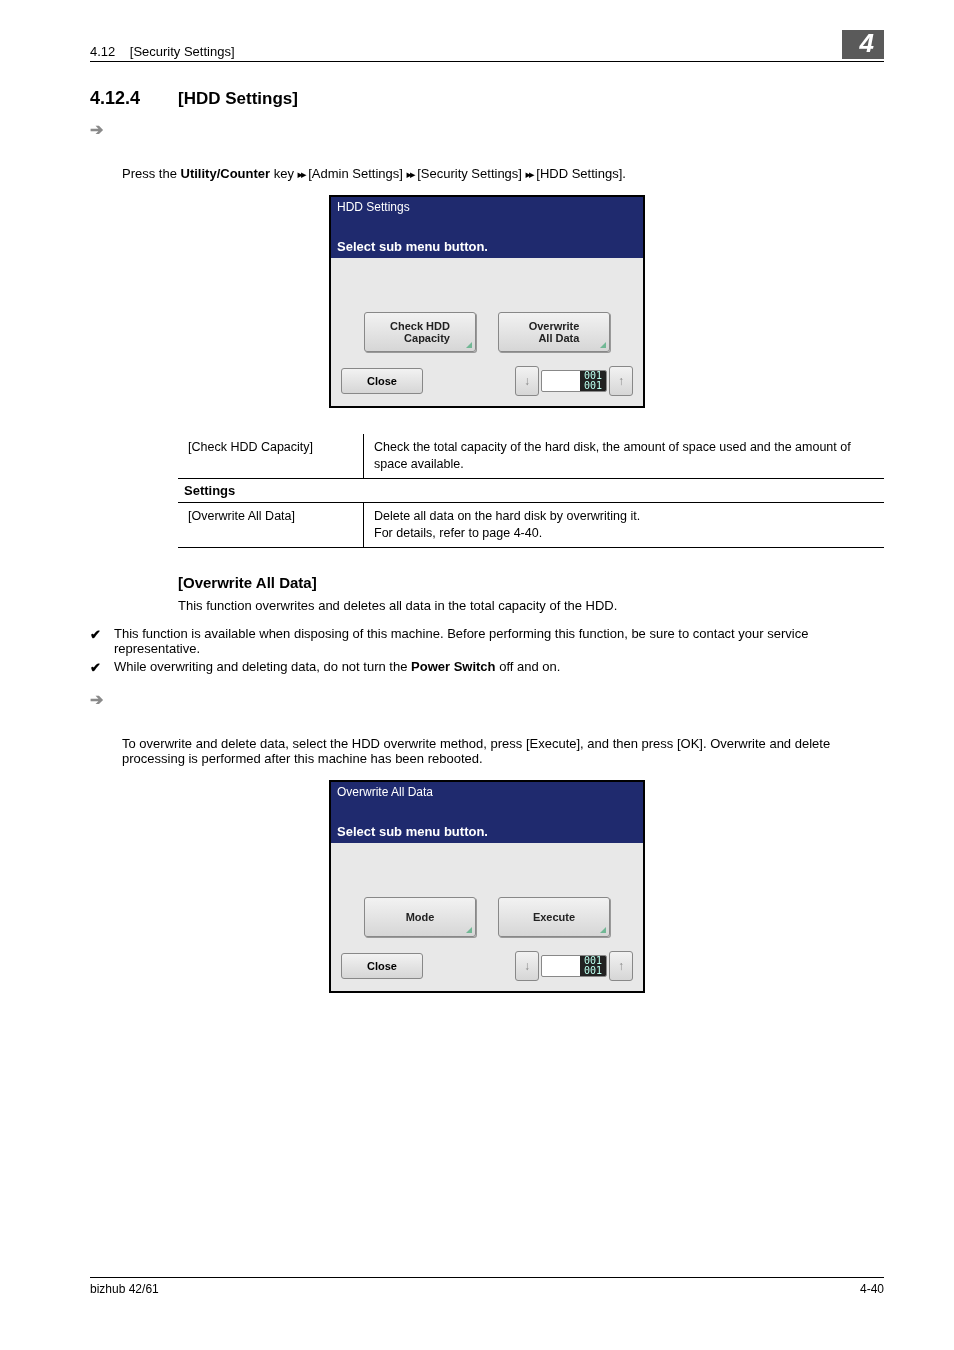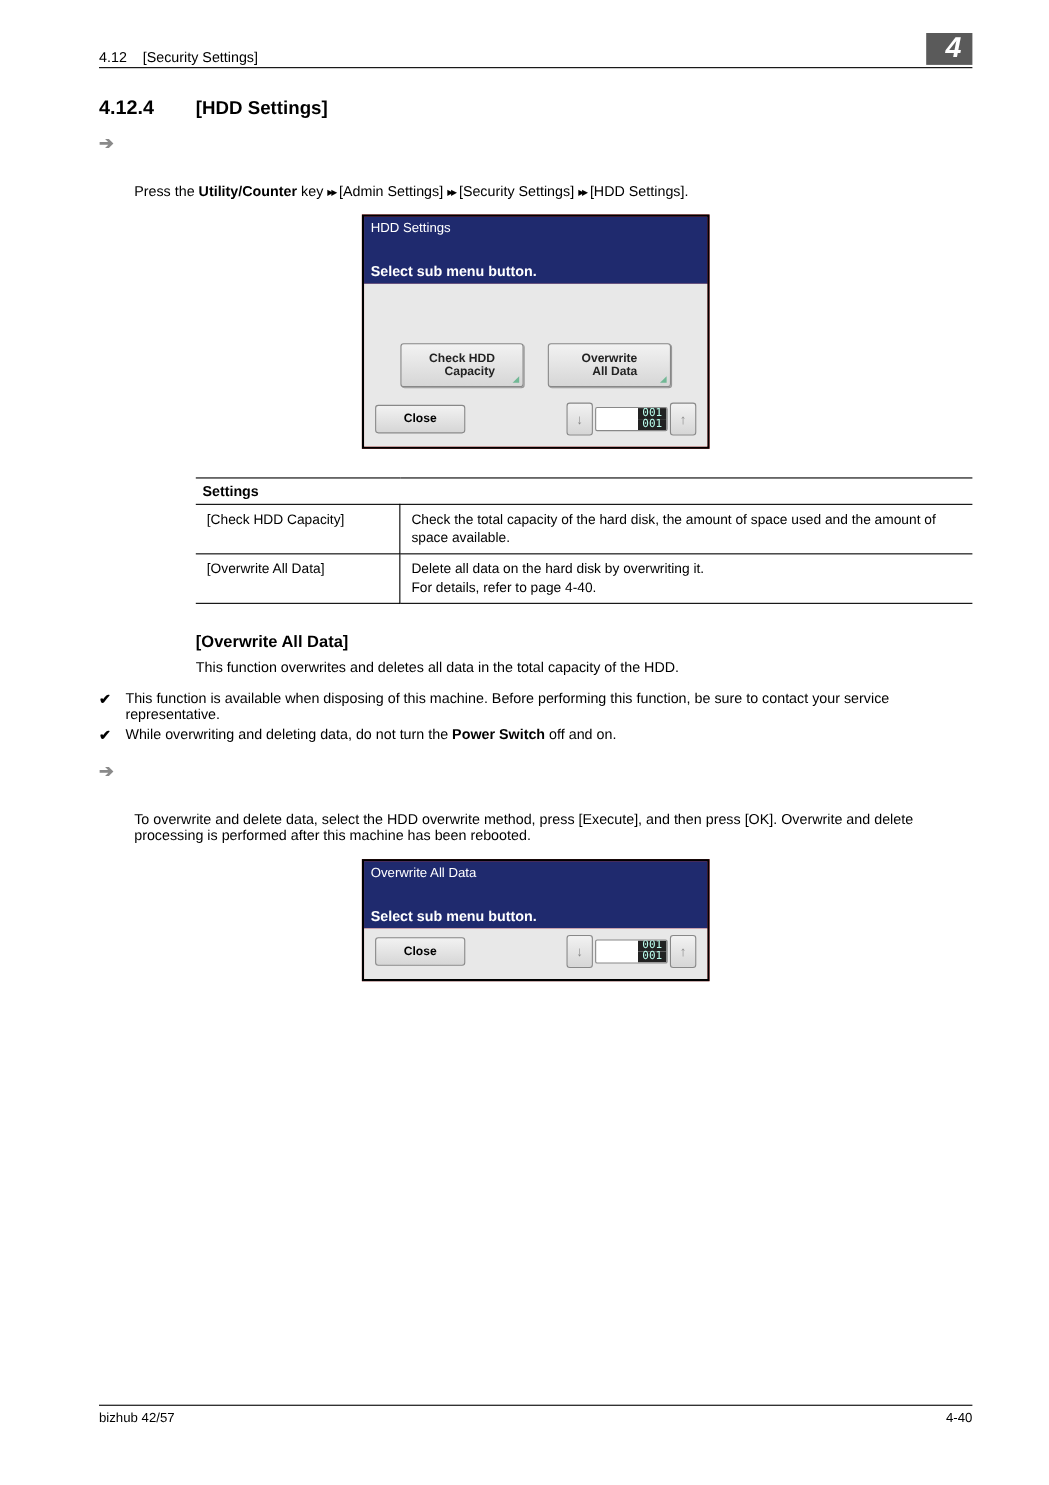--- a/index.html
+++ b/index.html
@@ -296,26 +296,26 @@
           </div>
           <div class="lcd-arrowbtn">↑</div>
         </div>
       </div>
     </div>
   </div>
 
   <table class="tbl">
     <tbody>
         <tr>
-          <th colspan="2">Settings</th>
-        </tr>
-    <tr>
       <td>[Check HDD Capacity]</td>
       <td>Check the total capacity of the hard disk, the amount of space used and the amount of space available.</td>
     </tr>
+    <tr>
+          <th colspan="2">Settings</th>
+        </tr>
     <tr>
       <td>[Overwrite All Data]</td>
       <td style="white-space:pre-line">Delete all data on the hard disk by overwriting it.
 For details, refer to page 4-40.</td>
     </tr>
   </tbody>
     </table>
 
   <div class="subhead">[Overwrite All Data]</div>
   <p class="body-indent">This function overwrites and deletes all data in the total capacity of the HDD.</p>
@@ -334,33 +334,37 @@
   <div class="body-indent step" style="margin-top:14px">
     <span class="arrow-right">➔</span>
     <span class="txt">To overwrite and delete data, select the HDD overwrite method, press [Execute], and then press [OK]. Overwrite and delete processing is performed after this machine has been rebooted.</span>
   </div>
 
   <div class="lcd-wrap">
     <div class="lcd">
       <div class="lcd-title">
         <div>Overwrite All Data</div>
         <div class="sub">Select sub menu button.</div>
+      </div>
+      <div class="lcd-body">
+        <div class="lcd-btn">Mode</div>
+        <div class="lcd-btn">Execute</div>
       </div>
       <div class="lcd-footer">
         <div class="lcd-close">Close</div>
         <div class="lcd-pager">
           <div class="lcd-arrowbtn">↓</div>
           <div class="lcd-counter">
             <div>001</div>
             <div>001</div>
           </div>
           <div class="lcd-arrowbtn">↑</div>
         </div>
       </div>
     </div>
   </div>
 
   <div class="footer">
-    <span>bizhub 42/57</span>
+    <span>bizhub 42/61</span>
     <span>4-40</span>
   </div>
 
 </div>
 
 </body></html>

